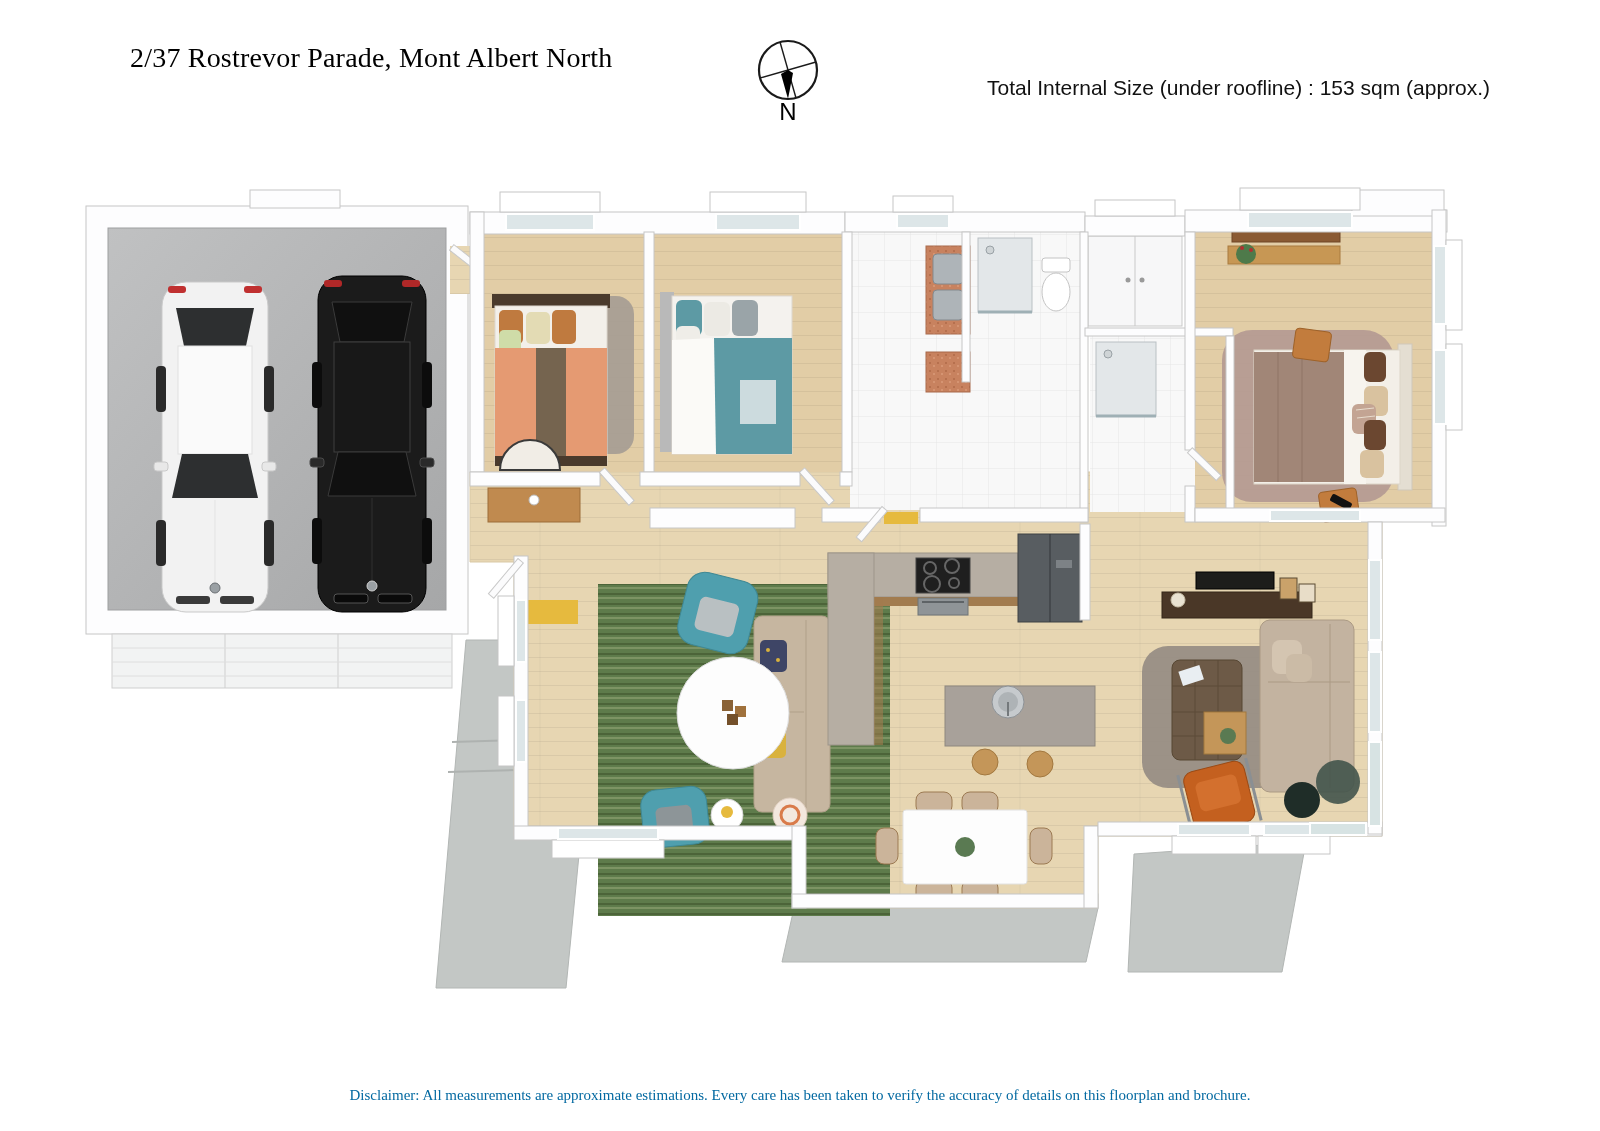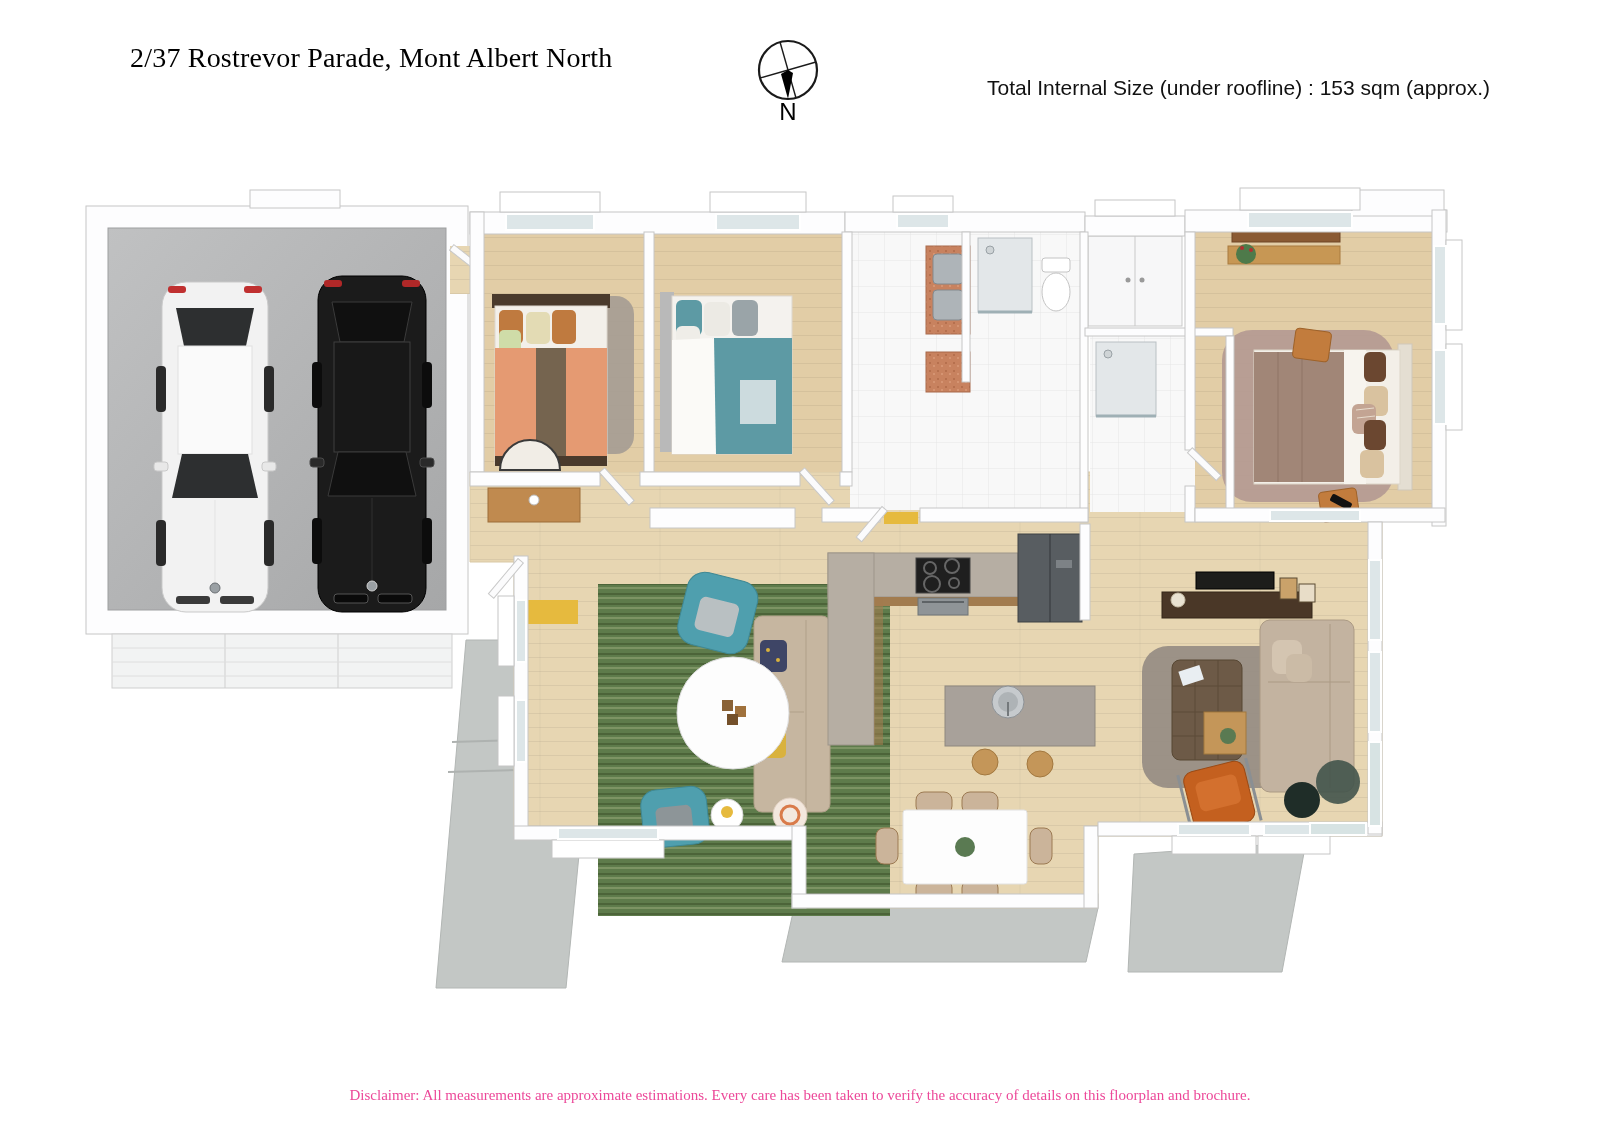--- a/index.html
+++ b/index.html
@@ -2,21 +2,21 @@
 <html><head>
 <meta charset="utf-8">
 <style>
   html,body{margin:0;padding:0;background:#ffffff;}
   .page{position:relative;width:1600px;height:1131px;background:#fff;overflow:hidden;
         font-family:"Liberation Sans",sans-serif;}
   .title{position:absolute;left:130px;top:42px;font-family:Liberation Serif, serif;
          font-size:28px;color:#000;letter-spacing:.2px;}
   .sizeinfo{position:absolute;left:987px;top:56px;font-size:21px;color:#111;line-height:26px;margin-top:19px;}
   .disclaimer{position:absolute;left:0;top:1087px;width:100%;text-align:center;
-              font-family:"Liberation Serif",serif;font-size:15px;color:#ec4899;}
+              font-family:"Liberation Serif",serif;font-size:15px;color:#0369a1;}
   .compass{position:absolute;left:752px;top:30px;width:72px;height:92px;}
   .plan{position:absolute;left:0;top:0;}
   svg{display:block;}
 </style>
 </head>
 <body>
 
 <div class="page">
 
   <div class="title">2/37 Rostrevor Parade, Mont Albert North</div>

